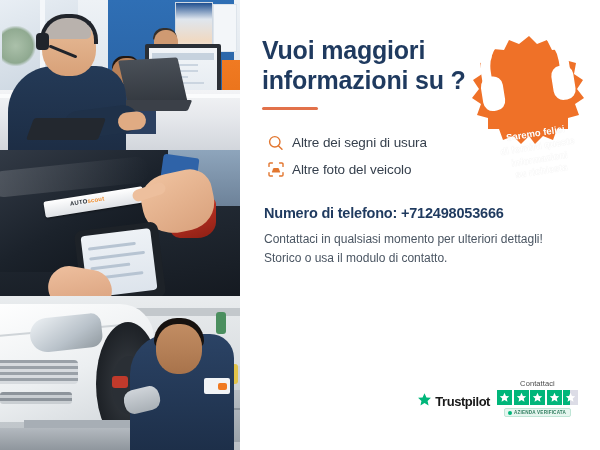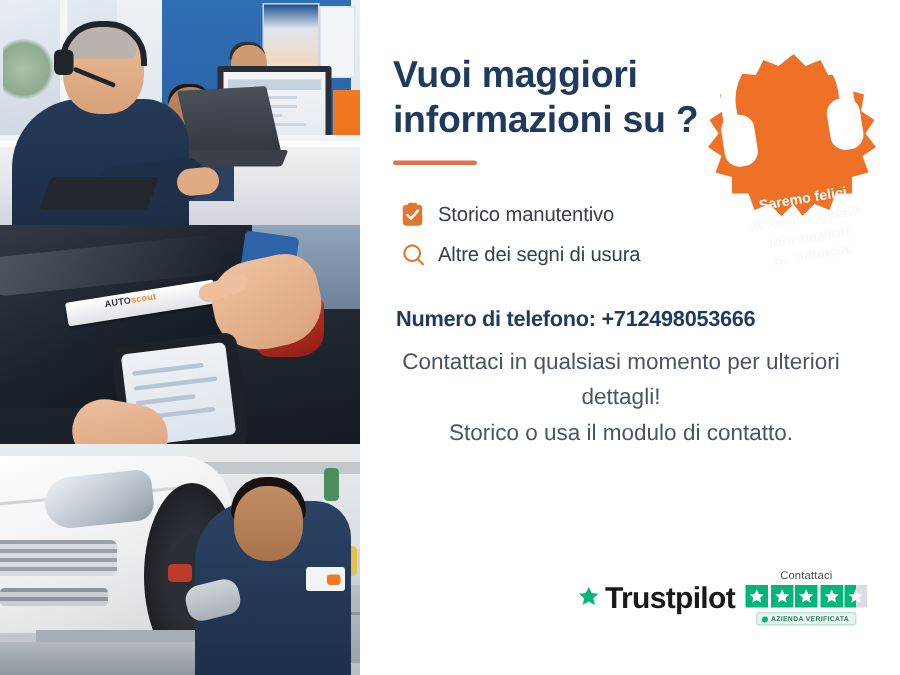--- a/index.html
+++ b/index.html
@@ -455,44 +455,43 @@
   .phone-block { padding: 22px 0 0 2px; }
   .phone-line {
     font-size: 14.5px;
     font-weight: bold;
     color: #1f3a5f;
     letter-spacing: -0.2px;
     white-space: nowrap;
   }
   .phone-sub {
     margin-top: 9px;
-    font-size: 15px;
+    font-size: 12px;
     color: #4a5562;
     line-height: 1.55;
     max-width: 300px;
-    text-align: center;
   }
 
   
   .trustpilot {
     position: absolute;
     right: 22px;
     bottom: 33px;
     display: flex;
     align-items: flex-end;
     gap: 7px;
   }
   .tp-logo {
     display: flex;
     align-items: center;
     gap: 3px;
     padding-bottom: 6px;
   }
   .tp-logo-text {
-    font-size: 20px;
+    font-size: 13px;
     font-weight: bold;
     color: #191919;
     letter-spacing: -0.45px;
   }
   .tp-rating { display: flex; flex-direction: column; align-items: center; }
   .tp-eccellente {
     font-size: 7.5px;
     color: #4a4a4a;
     margin-bottom: 2px;
     letter-spacing: .1px;
@@ -647,42 +646,45 @@
           <span>Saremo felici</span><br>
           <span>di fornirti queste</span><br>
           <span>informazioni</span><br>
           <span>su richiesta</span>
         </div>
       </div>
     </div>
 
     <ul class="features">
 
-      <li class="feature">
-        <span class="feature-icon">
-          <svg width="14" height="16" viewBox="0 0 14 16">
-            <rect x="0.5" y="1.5" width="13" height="14" rx="2.5" fill="#e2762f"></rect>
-            <rect x="4" y="0" width="6" height="3" rx="1.2" fill="#e2762f"></rect>
-            <path d="M3.6 8.4 L6 10.8 L10.6 5.4" fill="none" stroke="#ffffff" stroke-width="1.7" stroke-linecap="round" stroke-linejoin="round"></path>
-          </svg>
-        </span>
-        <span class="feature-label">Storico manutentivo</span>
-      </li>
 
 
       <li class="feature">
         <span class="feature-icon">
           <svg width="16" height="16" viewBox="0 0 16 16" stroke="#e2762f" stroke-width="1.4" fill="none" stroke-linecap="round">
             <circle cx="6.8" cy="6.8" r="5.2"></circle>
             <path d="M10.6 10.9 L14 14.2"></path>
           </svg>
         </span>
         <span class="feature-label">Altre dei segni di usura</span>
       </li>
 
+      <li class="feature">
+        <span class="feature-icon">
+          <svg width="16" height="15" viewBox="0 0 16 15" stroke="#e2762f" stroke-width="1.4" fill="none" stroke-linecap="round">
+            <path d="M1 4.4V2.1A1.1 1.1 0 0 1 2.1 1h2.3"></path>
+            <path d="M15 4.4V2.1A1.1 1.1 0 0 0 13.9 1h-2.3"></path>
+            <path d="M1 10.6v2.3A1.1 1.1 0 0 0 2.1 14h2.3"></path>
+            <path d="M15 10.6v2.3a1.1 1.1 0 0 1-1.1 1.1h-2.3"></path>
+            <path d="M4.2 9.2h7.6l-.8-2.4a1.2 1.2 0 0 0-1.1-.8H6.1a1.2 1.2 0 0 0-1.1.8Z" fill="#e2762f" stroke="none"></path>
+            <rect x="3.9" y="9.1" width="8.2" height="1.5" rx=".7" fill="#e2762f" stroke="none"></rect>
+          </svg>
+        </span>
+        <span class="feature-label">Altre foto del veicolo</span>
+      </li>
 
 
     </ul>
 
     <div class="phone-block">
       <div class="phone-line">Numero di telefono: +712498053666</div>
       <div class="phone-sub">
         <span>Contattaci in qualsiasi momento per ulteriori dettagli!</span><br>
         <span>Storico o usa il modulo di contatto.</span>
       </div>

